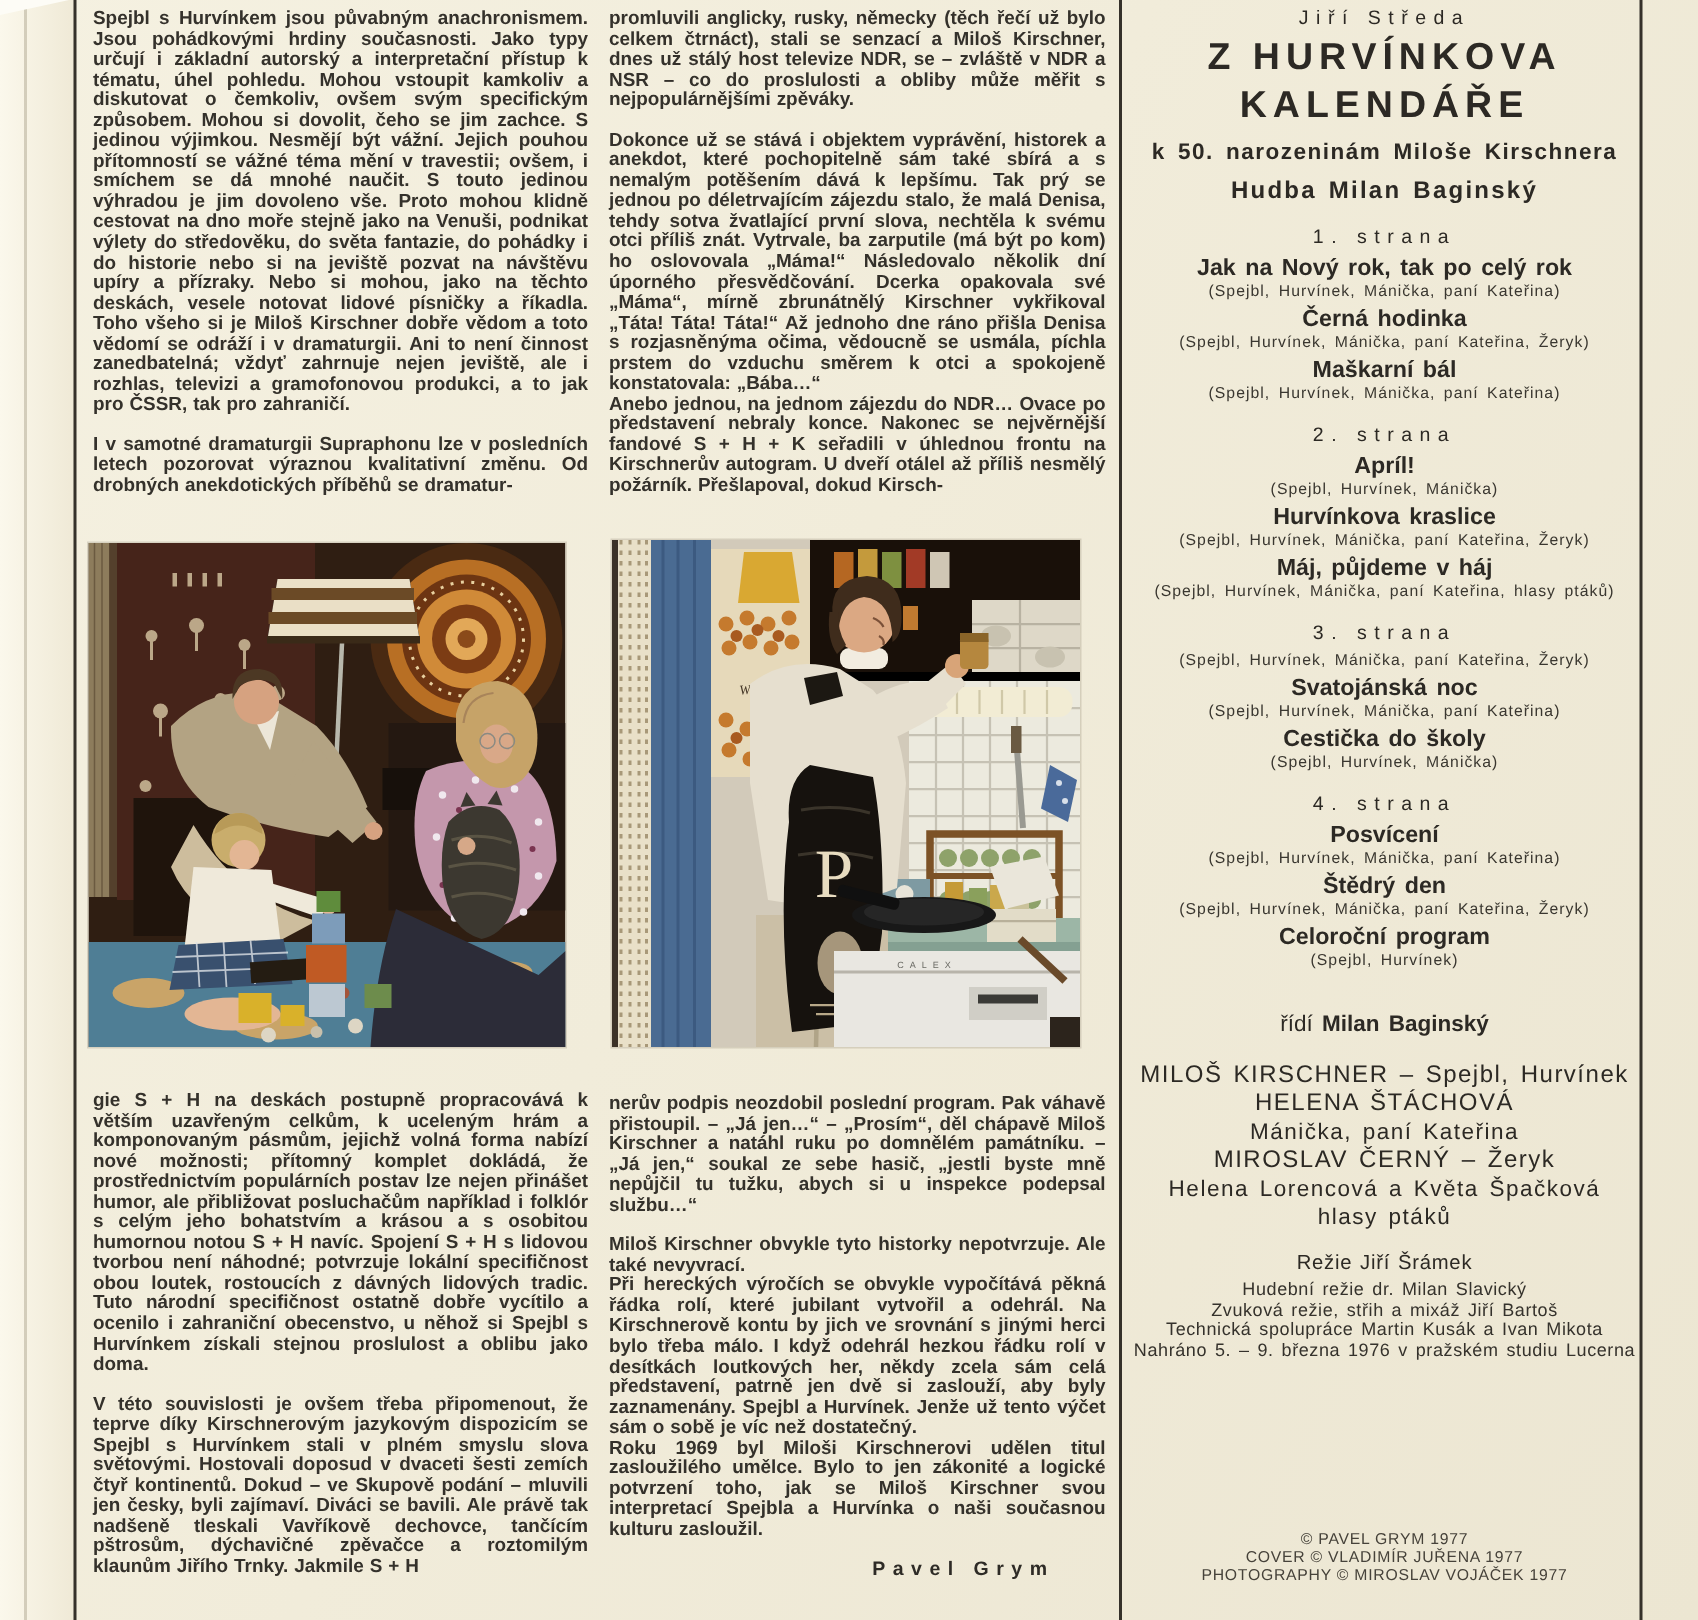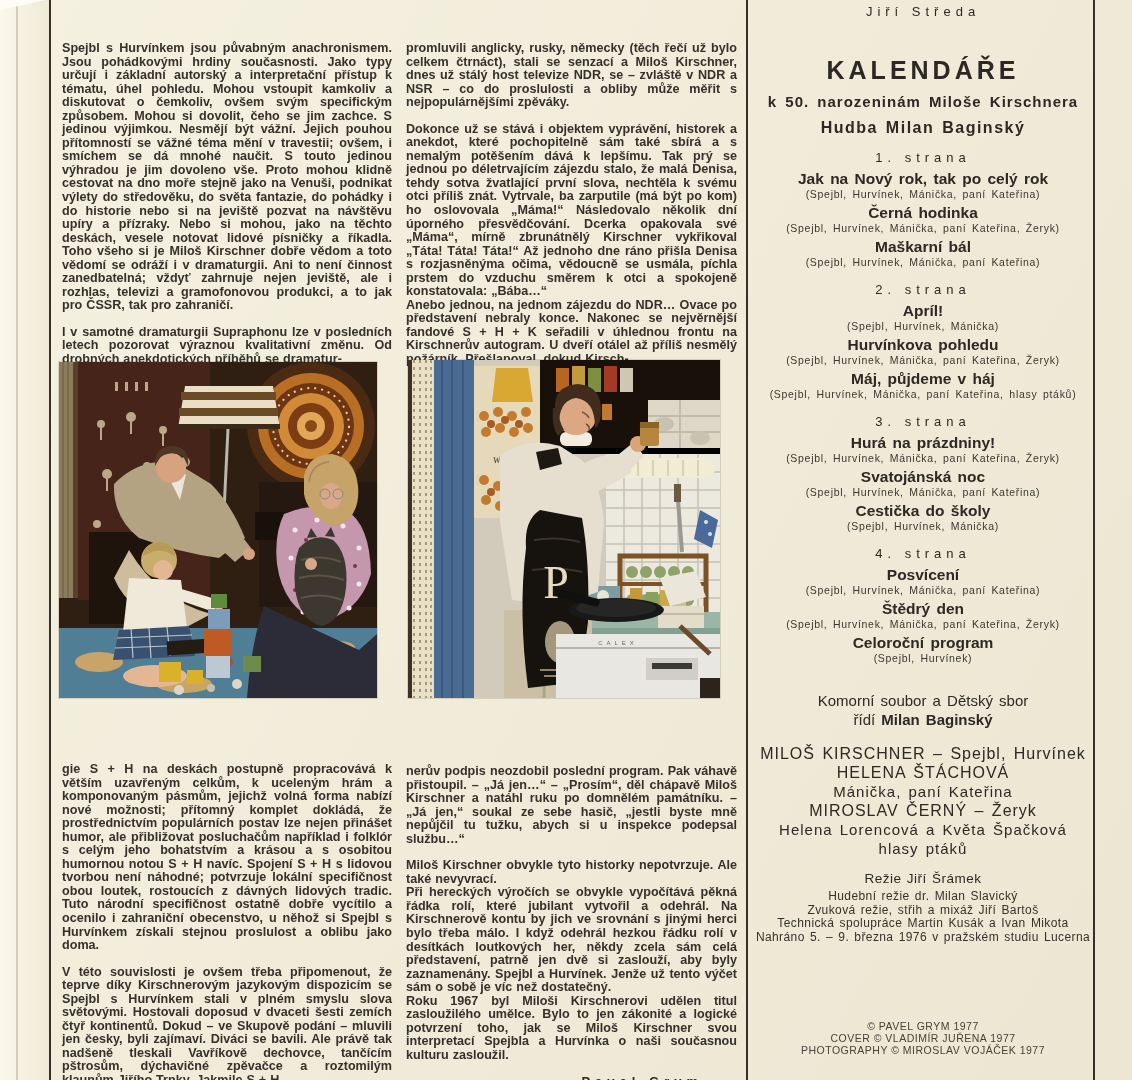--- a/index.html
+++ b/index.html
@@ -8,21 +8,21 @@
   .page{position:absolute;inset:0;background:linear-gradient(118deg,#f5f1e1 0%,#f1ecda 45%,#ece6d2 100%);}
   
   .fold{position:absolute;left:0;top:0;width:50px;height:1080px;
         background:linear-gradient(90deg,#fbf8ec 0%,#f7f3e4 35%,#efe9d6 100%);}
   .crease{position:absolute;left:16px;top:0;width:2px;height:1080px;background:rgba(118,106,80,.28);}
   .scan-corner{position:absolute;left:0;top:0;width:0;height:0;
         border-top:10px solid #fdfcf6;border-right:46px solid transparent;}
   .rule{position:absolute;top:0;bottom:0;width:2px;background:#35312a;}
   .rule-a{left:49px}.rule-b{left:746px}.rule-c{left:1093px}
 
-  .col{position:absolute;margin-top:36px;}
+  .col{position:absolute;}
   .colL{left:62px;top:6px;width:330px;}
   .colLb{left:62px;top:727px;width:330px;}
   .colM{left:406px;top:6px;width:331px;}
   .colMb{left:406px;top:729px;width:331px;}
 
   p.body{margin:0;font-size:12.6px;font-weight:bold;line-height:13.55px;
          text-align:justify;letter-spacing:0;word-spacing:.5px;color:#34312b;}
   p.body.gap{margin-top:13px;}
   .sig{margin:12px 34px 0 0;text-align:right;font-weight:bold;font-size:13px;
        letter-spacing:5px;color:#2e2b26;}
@@ -76,21 +76,21 @@
   <div class="col colM">
     <p class="body">promluvili anglicky, rusky, německy (těch řečí už bylo celkem čtrnáct), stali se senzací a Miloš Kirschner, dnes už stálý host televize NDR, se – zvláště v NDR a NSR – co do proslulosti a obliby může měřit s nejpopulárnějšími zpěváky.</p>
     <p class="body gap">Dokonce už se stává i objektem vyprávění, historek a anekdot, které pochopitelně sám také sbírá a s nemalým potěšením dává k lepšímu. Tak prý se jednou po déletrvajícím zájezdu stalo, že malá Denisa, tehdy sotva žvatlající první slova, nechtěla k svému otci příliš znát. Vytrvale, ba zarputile (má být po kom) ho oslovovala „Máma!“ Následovalo několik dní úporného přesvědčování. Dcerka opakovala své „Máma“, mírně zbrunátnělý Kirschner vykřikoval „Táta! Táta! Táta!“ Až jednoho dne ráno přišla Denisa s rozjasněnýma očima, vědoucně se usmála, píchla prstem do vzduchu směrem k otci a spokojeně konstatovala: „Bába…“</p>
     <p class="body">Anebo jednou, na jednom zájezdu do NDR… Ovace po představení nebraly konce. Nakonec se nejvěrnější fandové S + H + K seřadili v úhlednou frontu na Kirschnerův autogram. U dveří otálel až příliš nesmělý požárník. Přešlapoval, dokud Kirsch-</p>
   </div>
 
   <div class="col colMb">
     <p class="body">nerův podpis neozdobil poslední program. Pak váhavě přistoupil. – „Já jen…“ – „Prosím“, děl chápavě Miloš Kirschner a natáhl ruku po domnělém památníku. – „Já jen,“ soukal ze sebe hasič, „jestli byste mně nepůjčil tu tužku, abych si u inspekce podepsal službu…“</p>
     <p class="body gap">Miloš Kirschner obvykle tyto historky nepotvrzuje. Ale také nevyvrací.</p>
     <p class="body">Při hereckých výročích se obvykle vypočítává pěkná řádka rolí, které jubilant vytvořil a odehrál. Na Kirschnerově kontu by jich ve srovnání s jinými herci bylo třeba málo. I když odehrál hezkou řádku rolí v desítkách loutkových her, někdy zcela sám celá představení, patrně jen dvě si zaslouží, aby byly zaznamenány. Spejbl a Hurvínek. Jenže už tento výčet sám o sobě je víc než dostatečný.</p>
-    <p class="body">Roku 1967 byl Miloši Kirschnerovi udělen titul zasloužilého umělce. Bylo to jen zákonité a logické potvrzení toho, jak se Miloš Kirschner svou interpretací Spejbla a Hurvínka o naši současnou kulturu zasloužil.</p>
+    <p class="body">Roku 1969 byl Miloši Kirschnerovi udělen titul zasloužilého umělce. Bylo to jen zákonité a logické potvrzení toho, jak se Miloš Kirschner svou interpretací Spejbla a Hurvínka o naši současnou kulturu zasloužil.</p>
     <p class="sig">Pavel Grym</p>
   </div>
 
   <div class="photo photo1">
     <svg width="318" height="336" viewBox="0 0 318 336">
       <rect width="318" height="336" fill="#2f1e12"></rect>
       <rect width="14" height="236" fill="#8d7c5c"></rect>
       <g stroke="#6b5a40" stroke-width="1">
           <line x1="4" y1="0" x2="4" y2="236"></line>
           <line x1="9" y1="0" x2="9" y2="236"></line>
@@ -387,21 +387,21 @@
       <text x="210" y="285" font-size="6" letter-spacing="4" fill="#6a6a64" text-anchor="middle">CALEX</text>
       <rect x="238" y="298" width="52" height="22" fill="#d0cec6"></rect>
       <rect x="244" y="303" width="40" height="6" fill="#3a3a36"></rect>
       <rect x="292" y="318" width="20" height="20" fill="#2c241c"></rect>
       <line x1="272" y1="266" x2="302" y2="294" stroke="#6a4a2a" stroke-width="5"></line>
     </svg>
   </div>
 
   <div class="colR">
     <div class="author">Jiří Středa</div>
-    <h1 class="title"><br><span>KALENDÁŘE</span></h1>
+    <h1 class="title"><span>Z HURVÍNKOVA</span><br><span>KALENDÁŘE</span></h1>
     <div class="subtitle">k 50. narozeninám Miloše Kirschnera</div>
     <div class="music">Hudba Milan Baginský</div>
 
     <div>
       <div class="side-label">1. strana</div>
       <div>
           <div class="t-title">Jak na Nový rok, tak po celý rok</div>
           <div class="t-cast">(Spejbl, Hurvínek, Mánička, paní Kateřina)</div>
         </div>
       <div>
@@ -414,33 +414,32 @@
         </div>
     </div>
 
     <div>
       <div class="side-label">2. strana</div>
       <div>
           <div class="t-title">Apríl!</div>
           <div class="t-cast">(Spejbl, Hurvínek, Mánička)</div>
         </div>
       <div>
-          <div class="t-title">Hurvínkova pohledu</div>
+          <div class="t-title">Hurvínkova kraslice</div>
           <div class="t-cast">(Spejbl, Hurvínek, Mánička, paní Kateřina, Žeryk)</div>
         </div>
       <div>
           <div class="t-title">Máj, půjdeme v háj</div>
           <div class="t-cast">(Spejbl, Hurvínek, Mánička, paní Kateřina, hlasy ptáků)</div>
         </div>
     </div>
 
     <div>
       <div class="side-label">3. strana</div>
       <div>
-          <div class="t-title">Hurá na prázdniny!</div>
           <div class="t-cast">(Spejbl, Hurvínek, Mánička, paní Kateřina, Žeryk)</div>
         </div>
       <div>
           <div class="t-title">Svatojánská noc</div>
           <div class="t-cast">(Spejbl, Hurvínek, Mánička, paní Kateřina)</div>
         </div>
       <div>
           <div class="t-title">Cestička do školy</div>
           <div class="t-cast">(Spejbl, Hurvínek, Mánička)</div>
         </div>
@@ -456,21 +455,20 @@
           <div class="t-title">Štědrý den</div>
           <div class="t-cast">(Spejbl, Hurvínek, Mánička, paní Kateřina, Žeryk)</div>
         </div>
       <div>
           <div class="t-title">Celoroční program</div>
           <div class="t-cast">(Spejbl, Hurvínek)</div>
         </div>
     </div>
 
     <div class="ensemble">
-      <div>Komorní soubor a Dětský sbor</div>
       <div><span>řídí </span><b>Milan Baginský</b></div>
     </div>
 
     <div class="cast-credits">
       <div class="castline big">MILOŠ KIRSCHNER – Spejbl, Hurvínek</div>
       <div class="castline big">HELENA ŠTÁCHOVÁ</div>
       <div class="castline">Mánička, paní Kateřina</div>
       <div class="castline big">MIROSLAV ČERNÝ – Žeryk</div>
       <div class="castline">Helena Lorencová a Květa Špačková</div>
       <div class="castline">hlasy ptáků</div>

